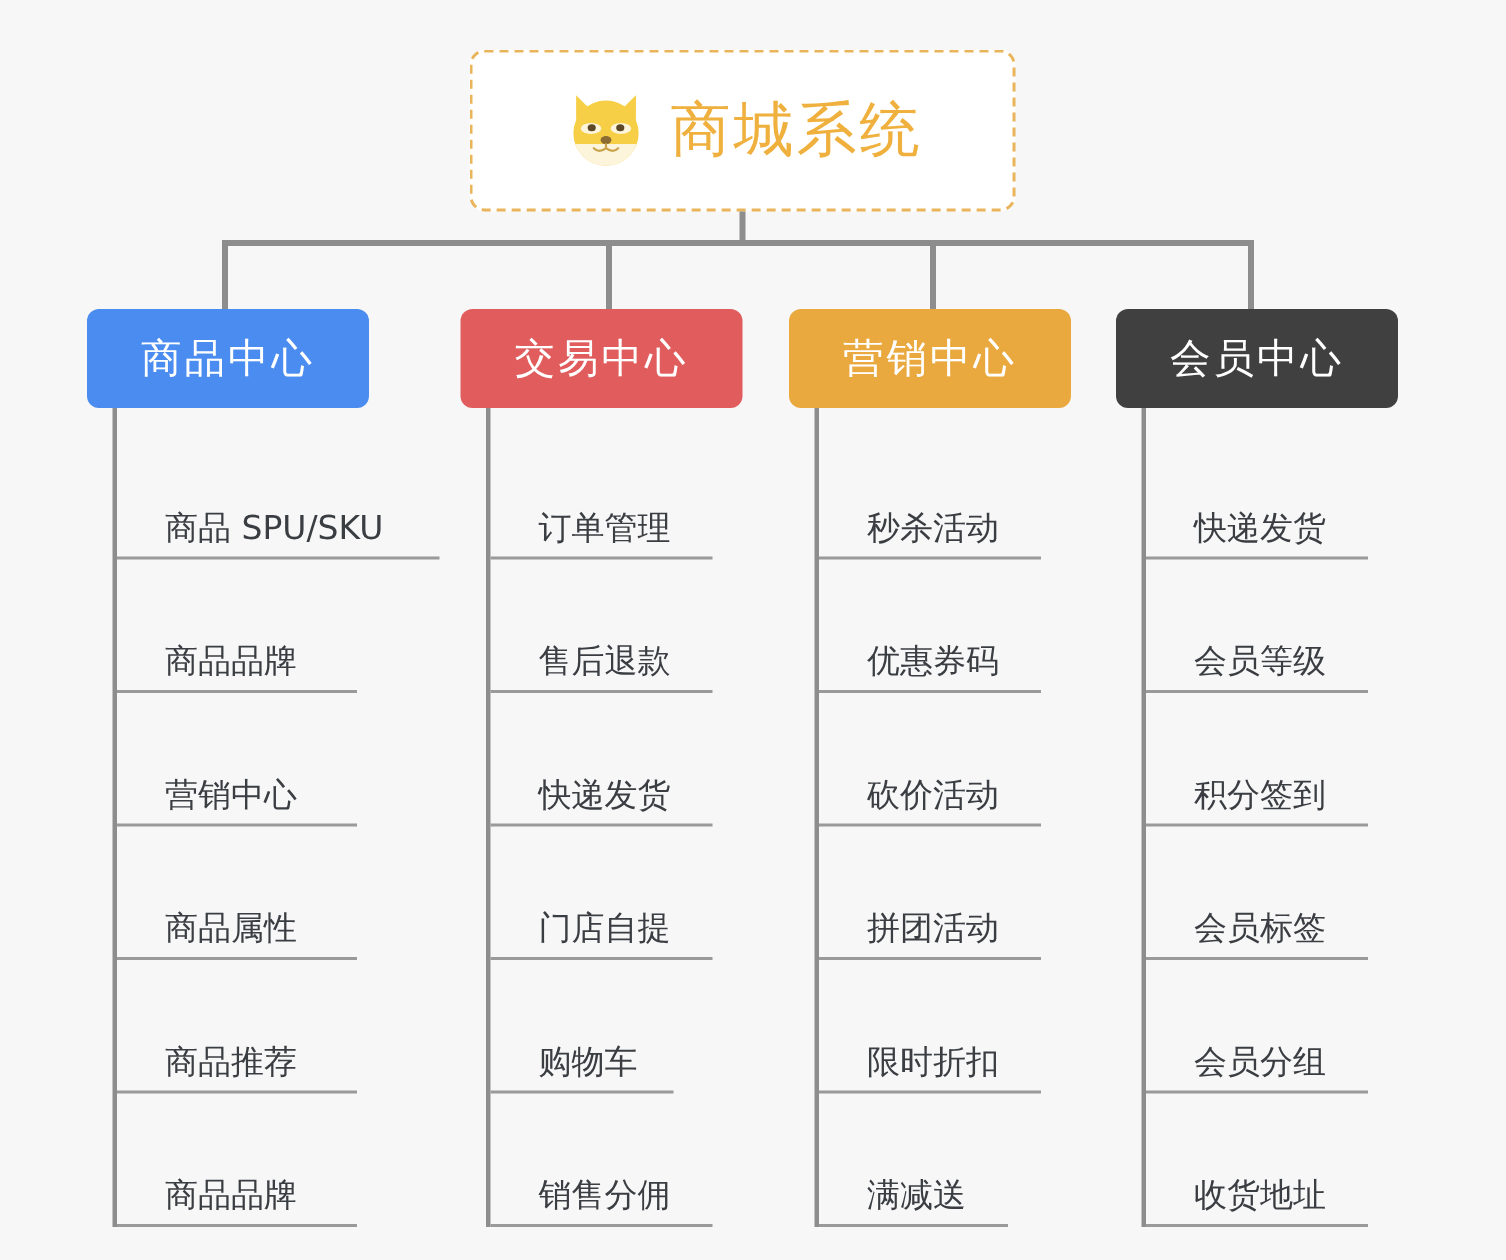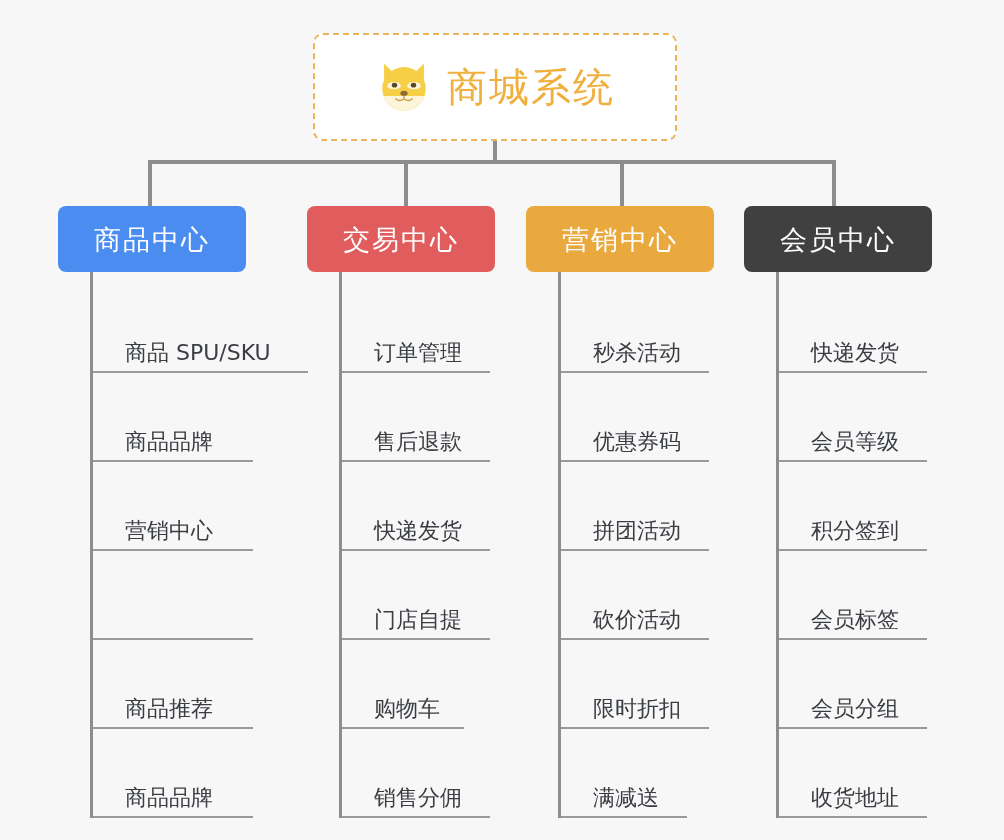--- a/index.html
+++ b/index.html
@@ -93,21 +93,21 @@
     font-size: 27px;
     letter-spacing: 2px;
     line-height: 1;
     box-sizing: border-box;
     font-family: "DejaVu Sans", "Liberation Sans", sans-serif;
   }
 
   
   .branch {
     position: relative;
-    margin-left: 32px;
+    margin-left: 17px;
     border-left: 3px solid #8d8d8d;
     padding-top: 12px;
   }
   .leaf {
     height: 89px;
     box-sizing: border-box;
     display: flex;
     align-items: flex-end;
     position: relative;
   }
@@ -166,20 +166,21 @@
       </div>
       <div class="leaf">
         <span class="leaf-label">商品品牌</span>
         <span class="leaf-underline" style="width:160px"></span>
       </div>
       <div class="leaf">
         <span class="leaf-label">营销中心</span>
         <span class="leaf-underline" style="width:160px"></span>
       </div>
       <div class="leaf">
+        <span class="leaf-label">商品属性</span>
         <span class="leaf-underline" style="width:160px"></span>
       </div>
       <div class="leaf">
         <span class="leaf-label">商品推荐</span>
         <span class="leaf-underline" style="width:160px"></span>
       </div>
       <div class="leaf">
         <span class="leaf-label">商品品牌</span>
         <span class="leaf-underline" style="width:160px"></span>
       </div>
@@ -225,25 +226,25 @@
     <div class="branch">
       <div class="leaf">
         <span class="leaf-label">秒杀活动</span>
         <span class="leaf-underline" style="width:148px"></span>
       </div>
       <div class="leaf">
         <span class="leaf-label">优惠券码</span>
         <span class="leaf-underline" style="width:148px"></span>
       </div>
       <div class="leaf">
+        <span class="leaf-label">砍价活动</span>
+        <span class="leaf-underline" style="width:148px"></span>
+      </div>
+      <div class="leaf">
         <span class="leaf-label">拼团活动</span>
-        <span class="leaf-underline" style="width:148px"></span>
-      </div>
-      <div class="leaf">
-        <span class="leaf-label">砍价活动</span>
         <span class="leaf-underline" style="width:148px"></span>
       </div>
       <div class="leaf">
         <span class="leaf-label">限时折扣</span>
         <span class="leaf-underline" style="width:148px"></span>
       </div>
       <div class="leaf">
         <span class="leaf-label">满减送</span>
         <span class="leaf-underline" style="width:126px"></span>
       </div>

